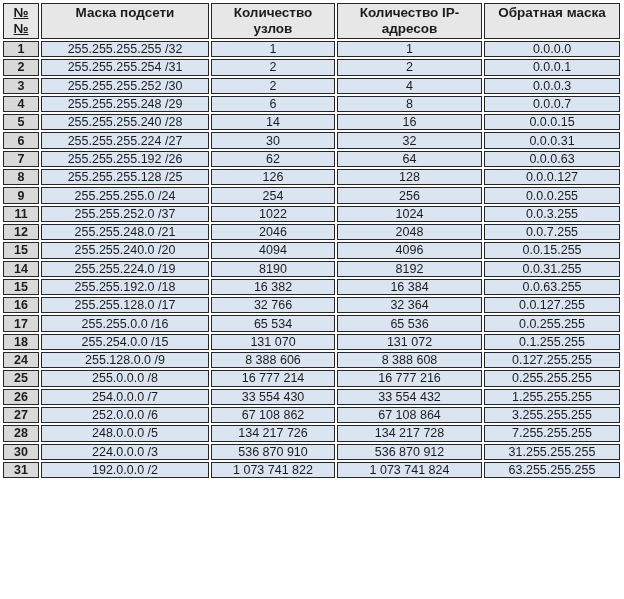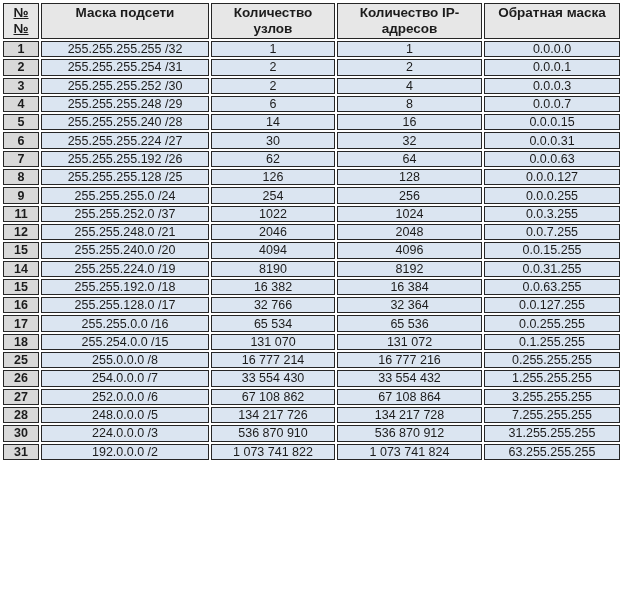--- a/index.html
+++ b/index.html
@@ -190,20 +190,27 @@
     <td class="c-wildcard">0.0.255.255</td>
   </tr>
       <tr>
     <td class="c-num">18</td>
     <td class="c-mask">255.254.0.0 /15</td>
     <td class="c-hosts">131 070</td>
     <td class="c-ips">131 072</td>
     <td class="c-wildcard">0.1.255.255</td>
   </tr>
       <tr>
+    <td class="c-num">24</td>
+    <td class="c-mask">255.128.0.0 /9</td>
+    <td class="c-hosts">8 388 606</td>
+    <td class="c-ips">8 388 608</td>
+    <td class="c-wildcard">0.127.255.255</td>
+  </tr>
+      <tr>
     <td class="c-num">25</td>
     <td class="c-mask">255.0.0.0 /8</td>
     <td class="c-hosts">16 777 214</td>
     <td class="c-ips">16 777 216</td>
     <td class="c-wildcard">0.255.255.255</td>
   </tr>
       <tr>
     <td class="c-num">26</td>
     <td class="c-mask">254.0.0.0 /7</td>
     <td class="c-hosts">33 554 430</td>

